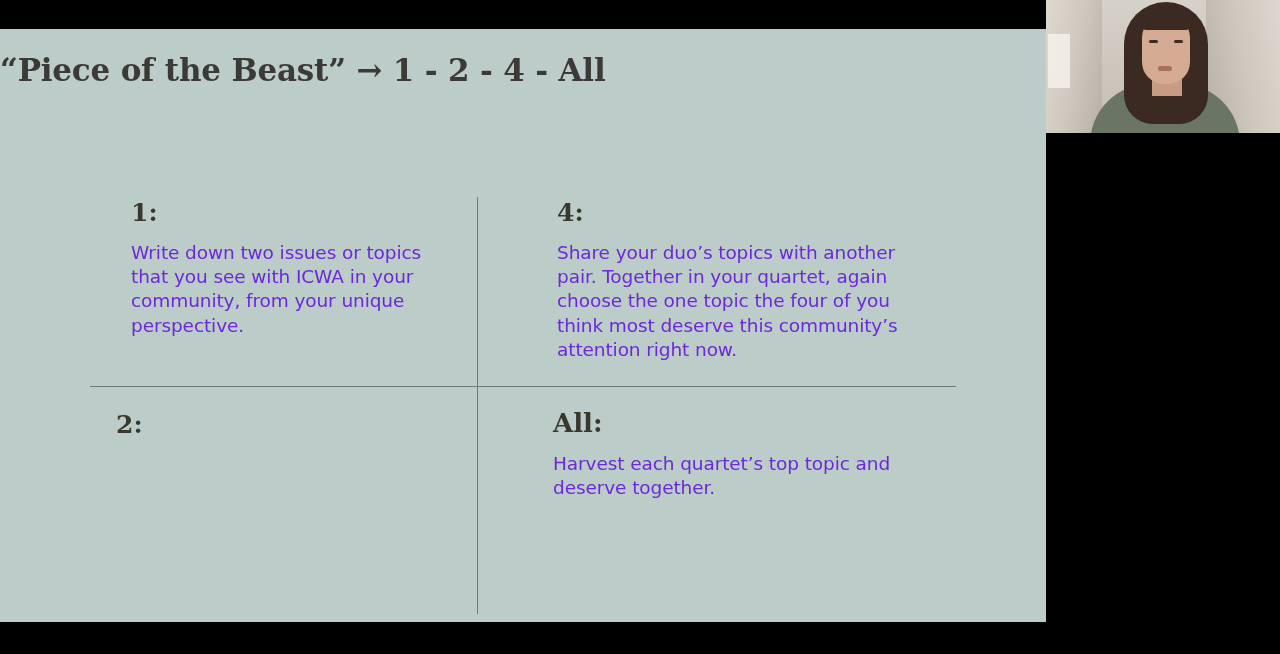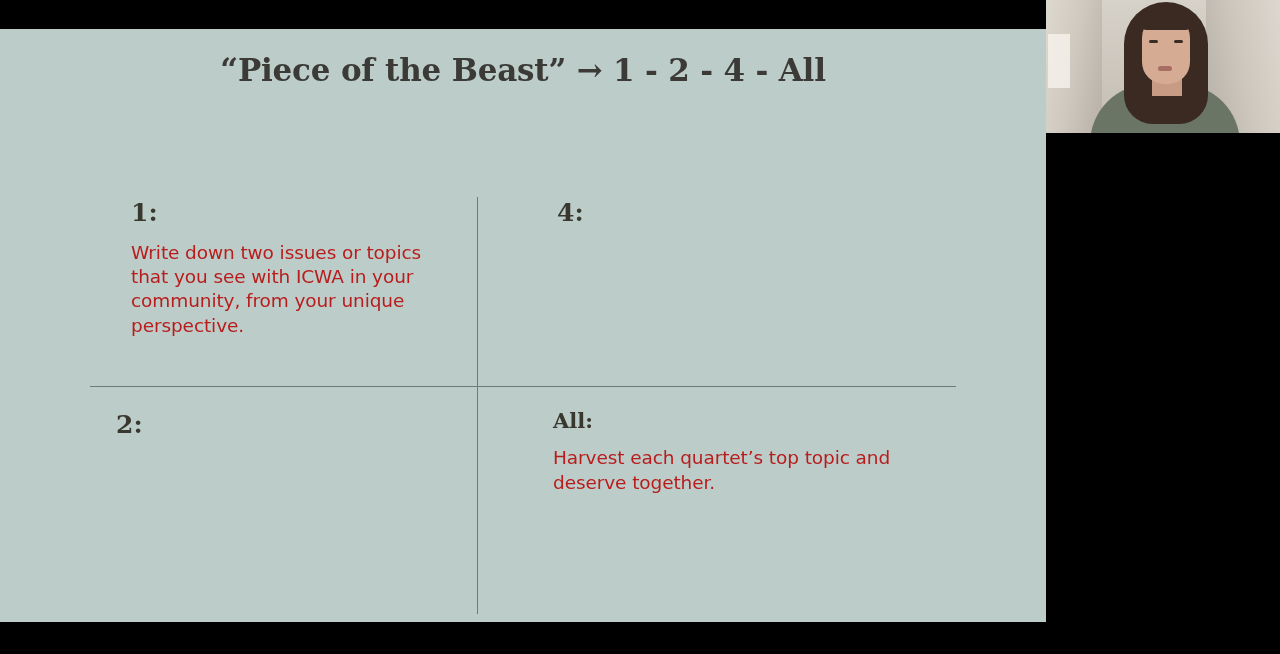--- a/index.html
+++ b/index.html
@@ -33,21 +33,21 @@
     height: 593px;
     background: #bccdc9;
     overflow: hidden;
   }
 
   #slide-title {
     position: absolute;
     left: 0;
     top: 23px;
     width: 1046px;
-    text-align: center;
+    text-align: left;
     font-family: "DejaVu Serif", "Liberation Serif", serif;
     font-weight: bold;
     font-size: 31px;
     letter-spacing: -0.2px;
     color: #3b3a37;
     white-space: nowrap;
   }
 
   
   #divider-horizontal {
@@ -78,28 +78,28 @@
 
   .q-heading {
     font-family: "DejaVu Serif", "Liberation Serif", serif;
     font-weight: bold;
     font-size: 25px;
     color: #39382f;
     margin: 0 0 14px 0;
     line-height: 1.1;
   }
   #quadrant-all .q-heading {
-    font-size: 21px;
+    font-size: 26px;
   }
 
   .q-body {
     font-family: "DejaVu Sans", "Liberation Sans", sans-serif;
     font-size: 18.5px;
     line-height: 1.32;
-    color: #b91c1c;
+    color: #6d28d9;
     margin: 0;
     letter-spacing: -0.1px;
   }
 
   
   #webcam-tile {
     position: absolute;
     left: 1046px;
     top: 0;
     width: 234px;
@@ -208,20 +208,21 @@
     <div id="divider-vertical"></div>
     <div id="divider-horizontal"></div>
 
     <div class="quadrant" id="quadrant-1">
       <p class="q-heading">1:</p>
       <p class="q-body">Write down two issues or topics that you see with ICWA in your community, from your unique perspective.</p>
     </div>
 
     <div class="quadrant" id="quadrant-4">
       <p class="q-heading">4:</p>
+      <p class="q-body">Share your duo’s topics with another pair. Together in your quartet, again choose the one topic the four of you think most deserve this community’s attention right now.</p>
     </div>
 
     <div class="quadrant" id="quadrant-2">
       <p class="q-heading">2:</p>
     </div>
 
     <div class="quadrant" id="quadrant-all">
       <p class="q-heading">All:</p>
       <p class="q-body">Harvest each quartet’s top topic and deserve together.</p>
     </div>

